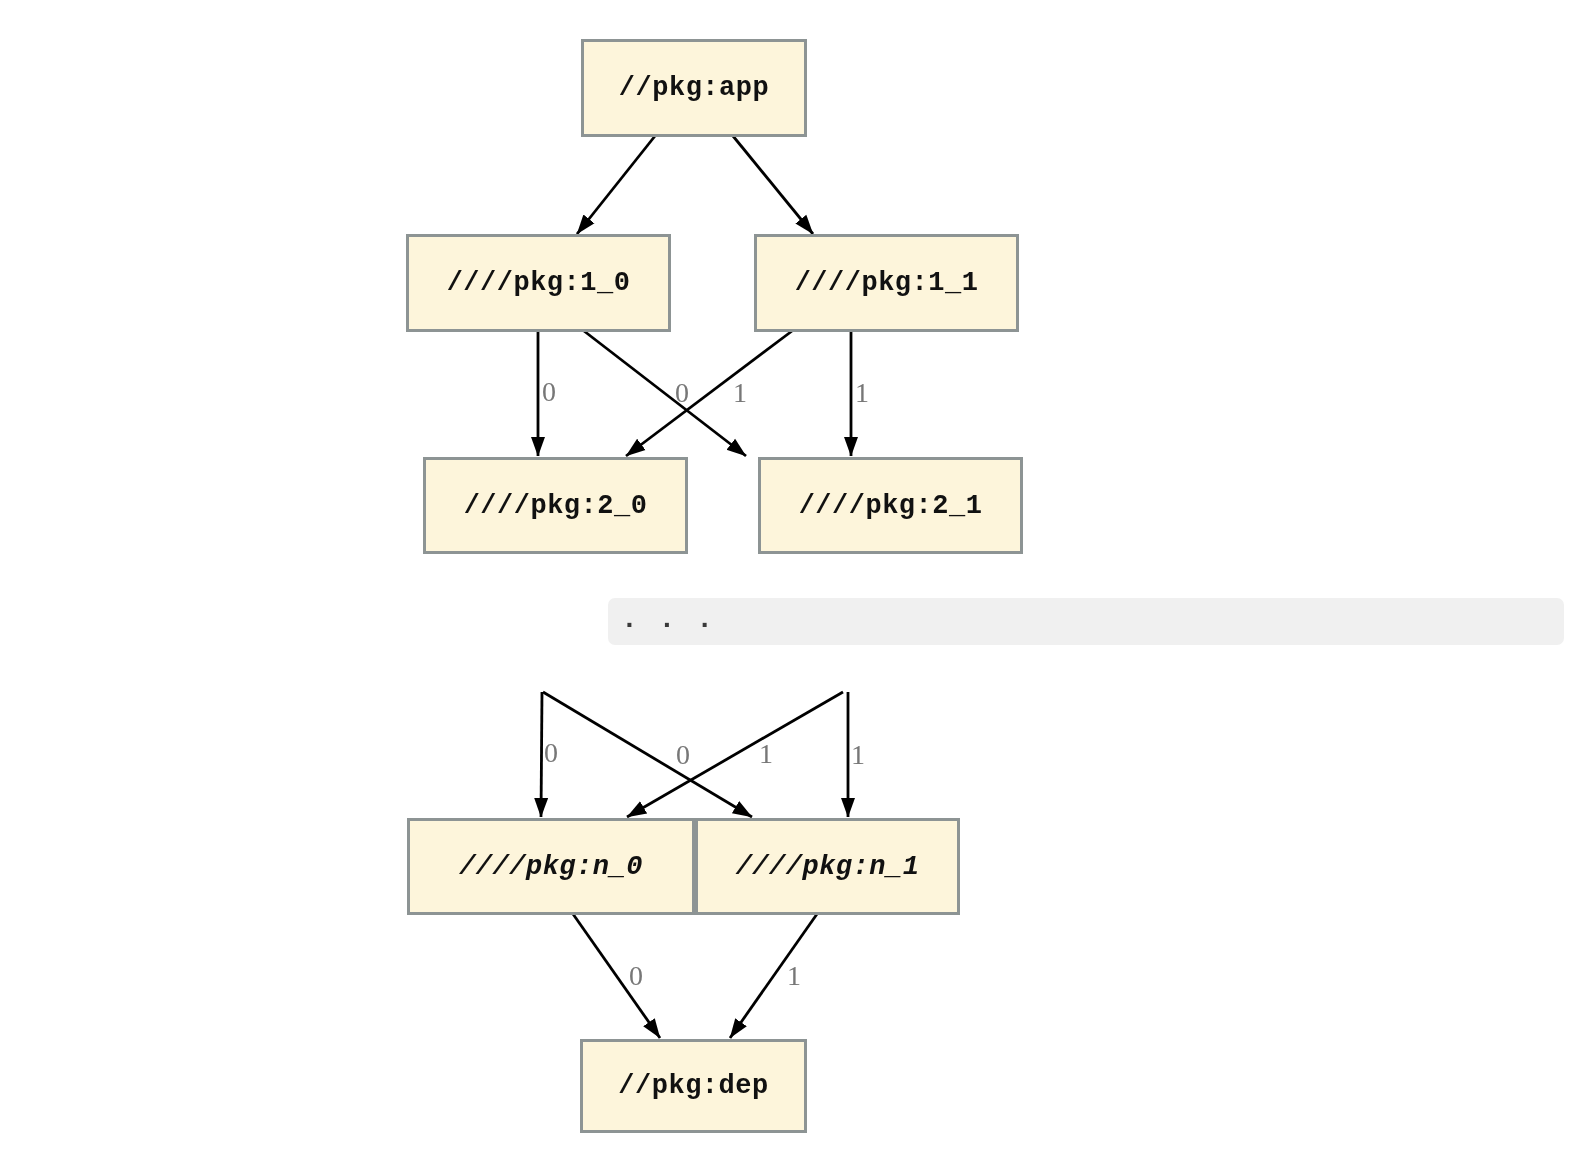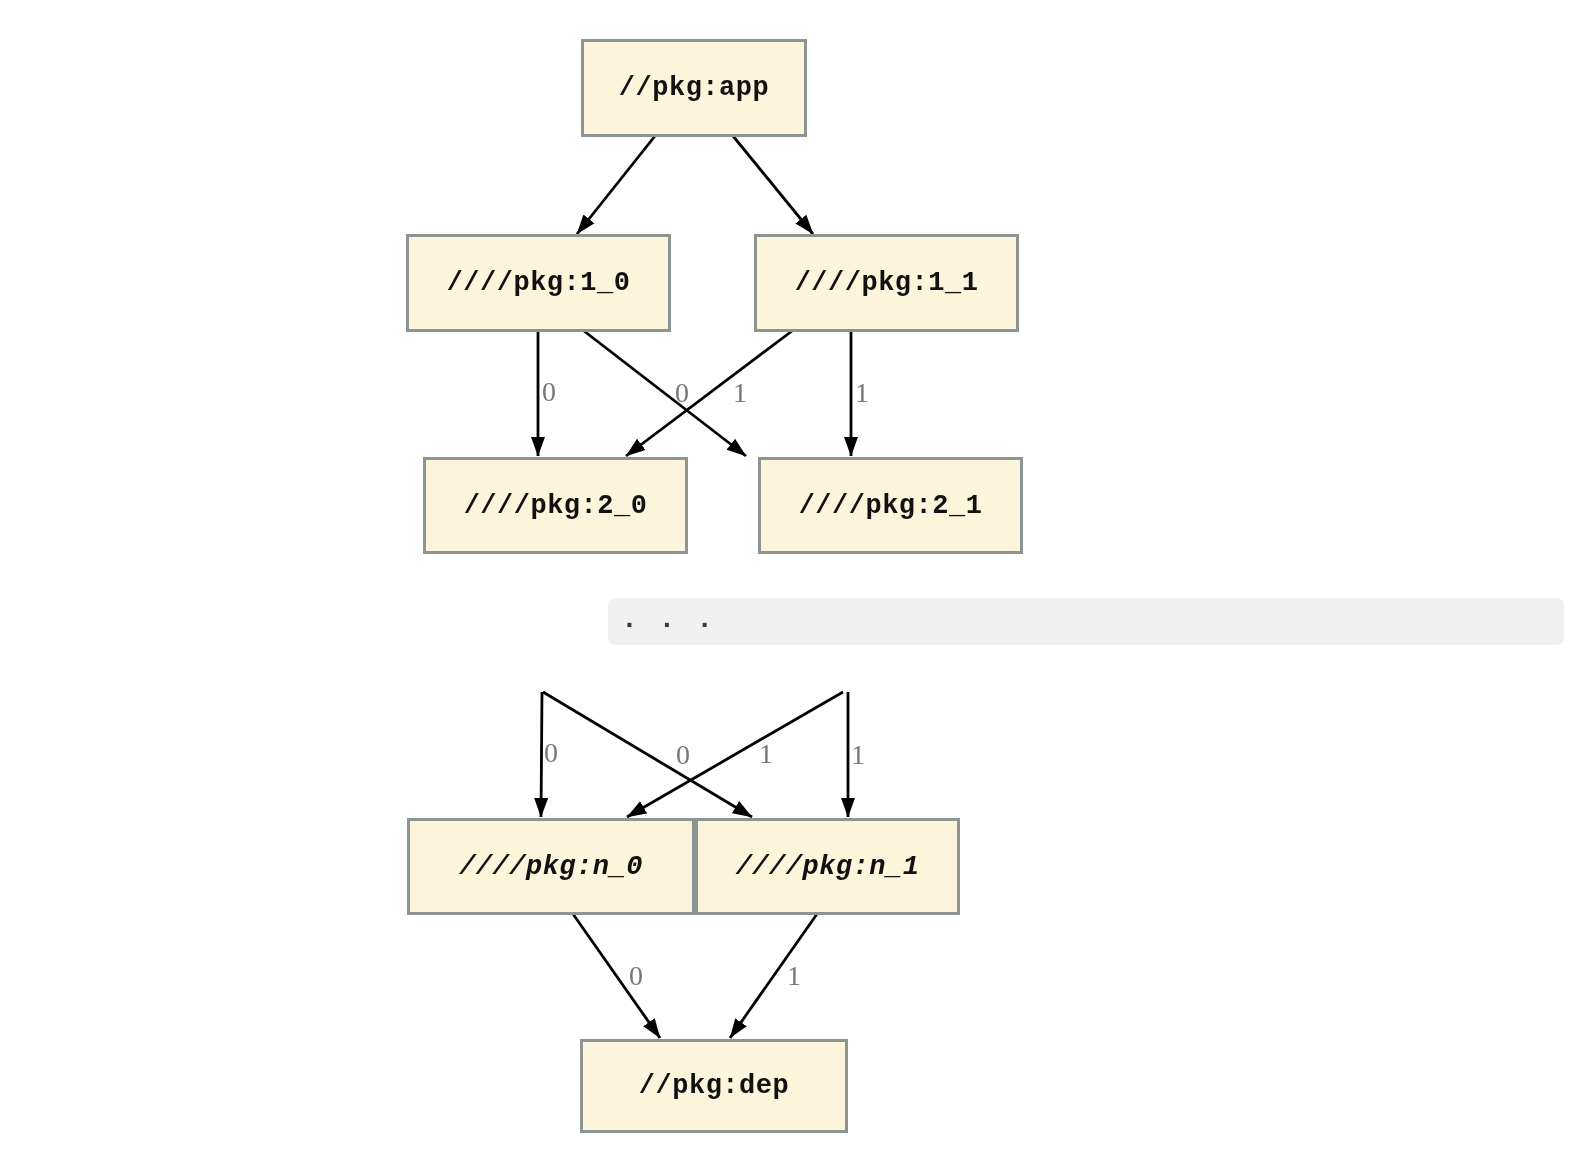--- a/index.html
+++ b/index.html
@@ -35,21 +35,21 @@
     color: #111111;
     white-space: nowrap;
   }
   .node-app  { left: 581px; top:   39px; width: 226px; height: 98px; }
   .node-1_0  { left: 406px; top:  234px; width: 265px; height: 98px; justify-content: center; }
   .node-1_1  { left: 718px; top:  234px; width: 265px; height: 98px; margin-left: 36px; }
   .node-2_0  { left: 406px; top:  457px; width: 265px; height: 97px; margin-left: 17px; }
   .node-2_1  { left: 718px; top:  457px; width: 265px; height: 97px; margin-left: 40px; }
   .node-n_0  { left: 407px; top:  818px; width: 288px; height: 97px; font-style: italic; }
   .node-n_1  { left: 695px; top:  818px; width: 265px; height: 97px; font-style: italic; }
-  .node-dep  { left: 580px; top: 1039px; width: 268px; height: 94px; }
+  .node-dep  { left: 580px; top: 1039px; width: 227px; height: 94px; }
   .edge-label {
     position: absolute;
     font-family: "Liberation Serif", "DejaVu Serif", serif;
     font-size: 28px;
     line-height: 32px;
     color: #777777;
   }
   .lbl-u1 { left: 542px; top: 376px; }
   .lbl-u2 { left: 675px; top: 377px; }
   .lbl-u3 { left: 733px; top: 377px; }

